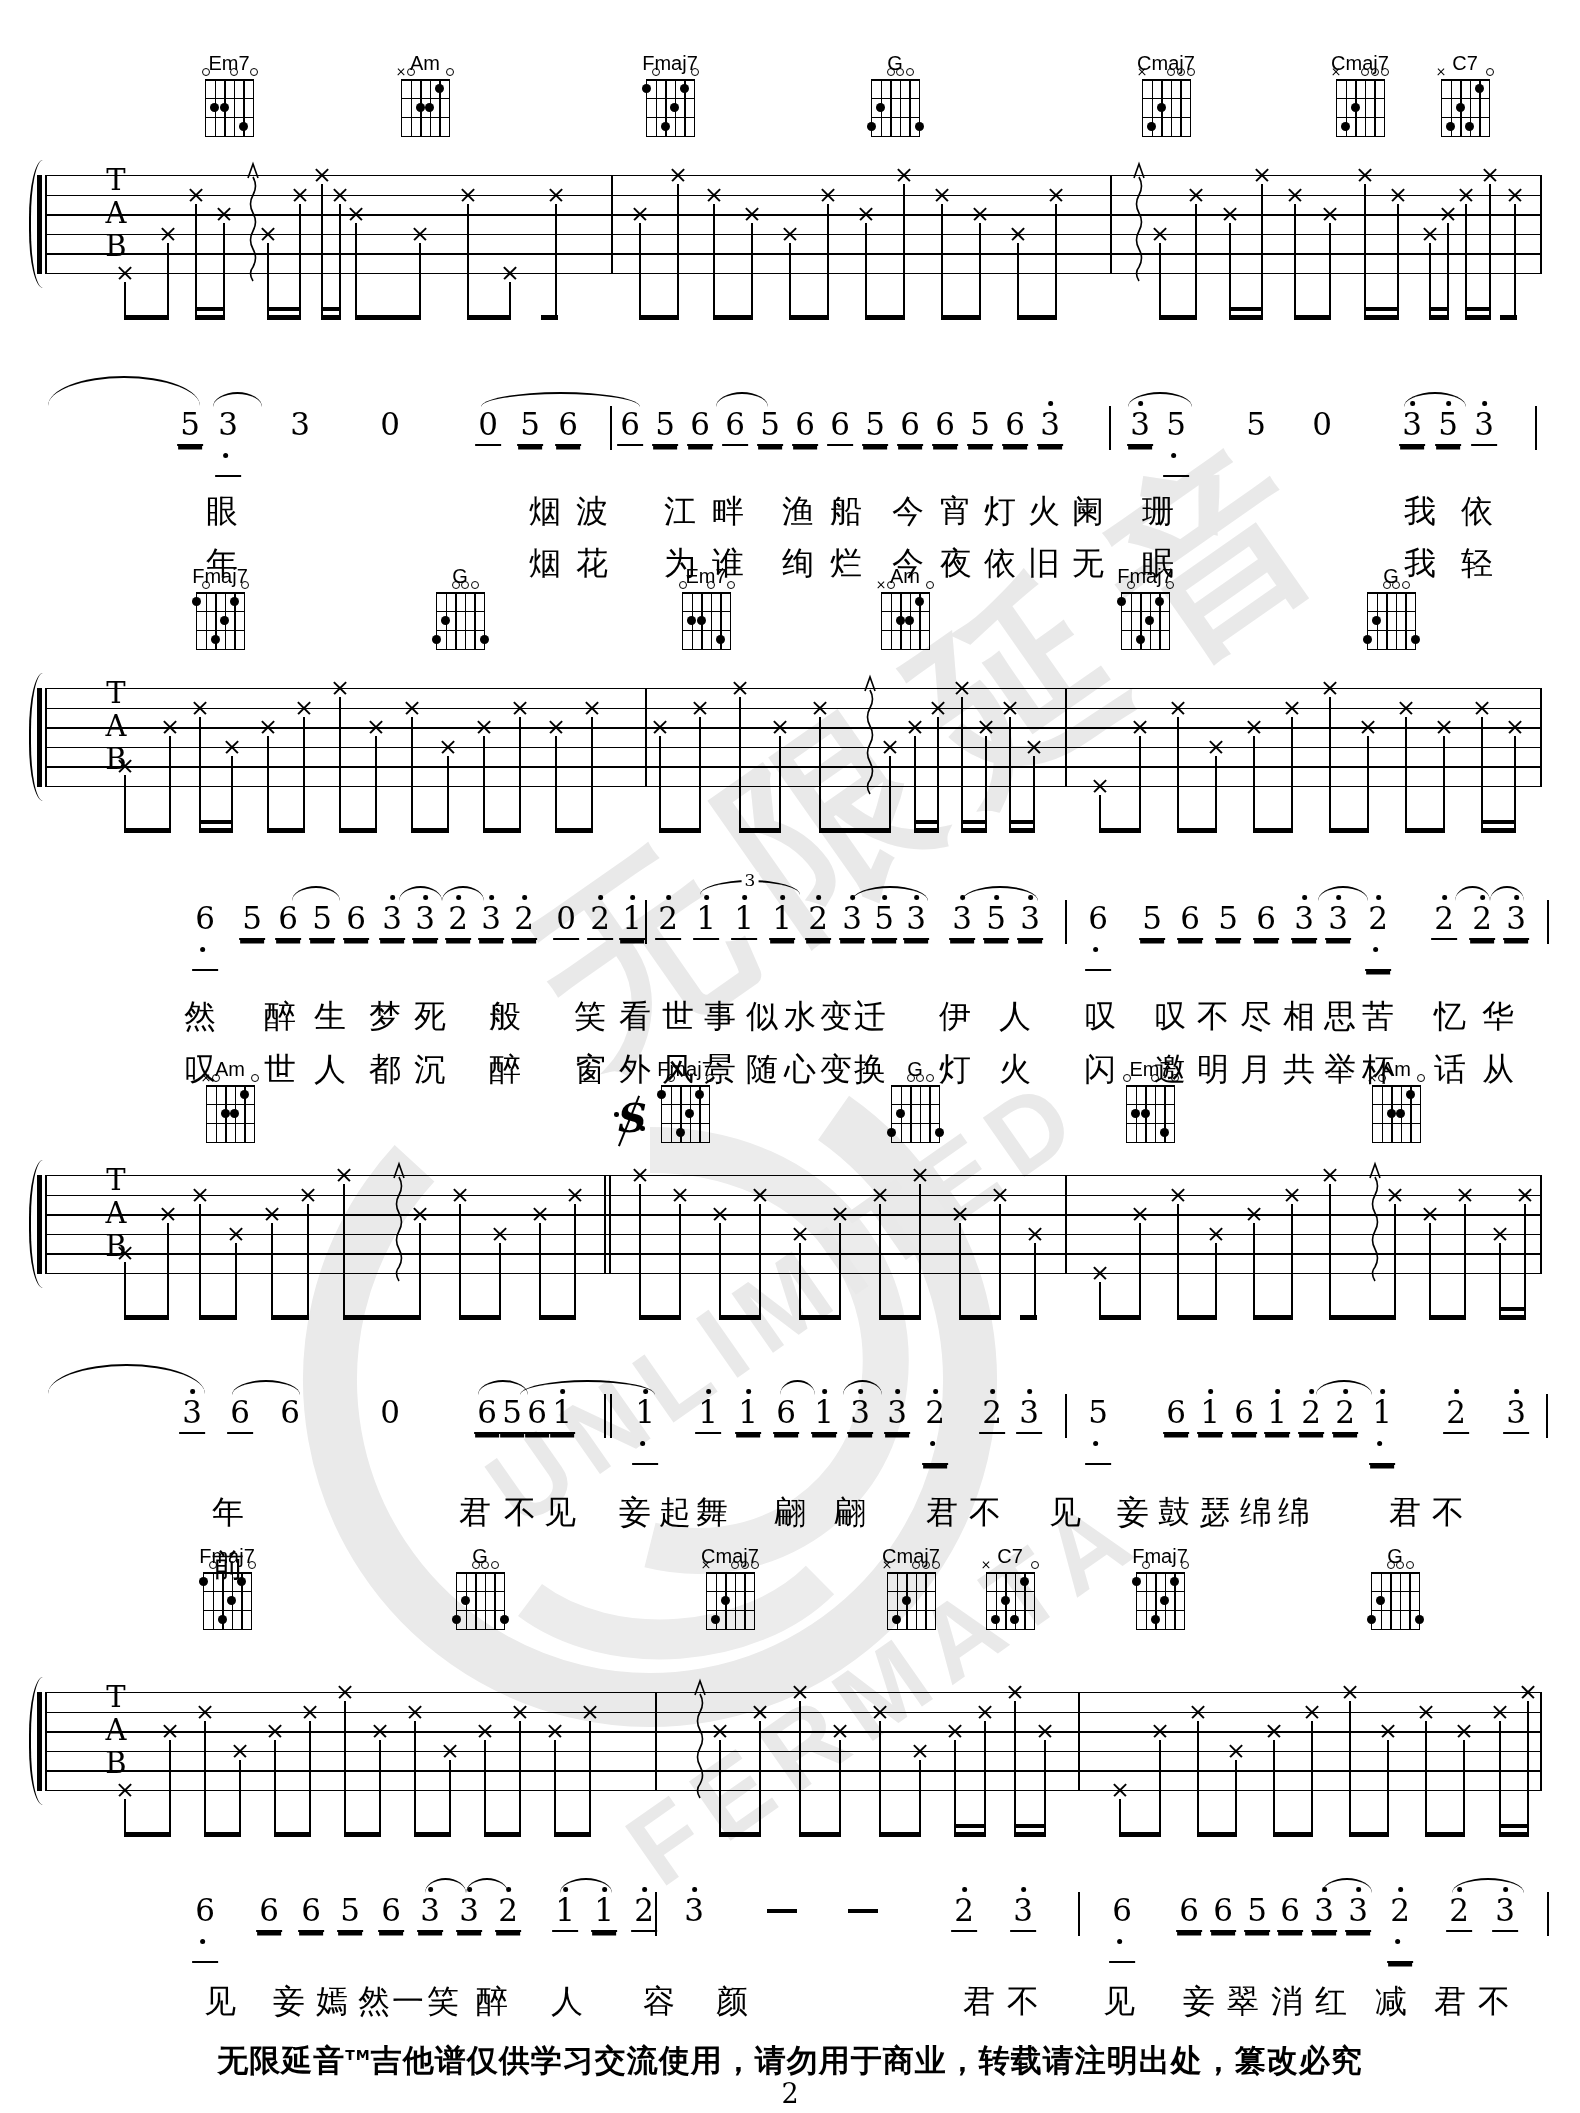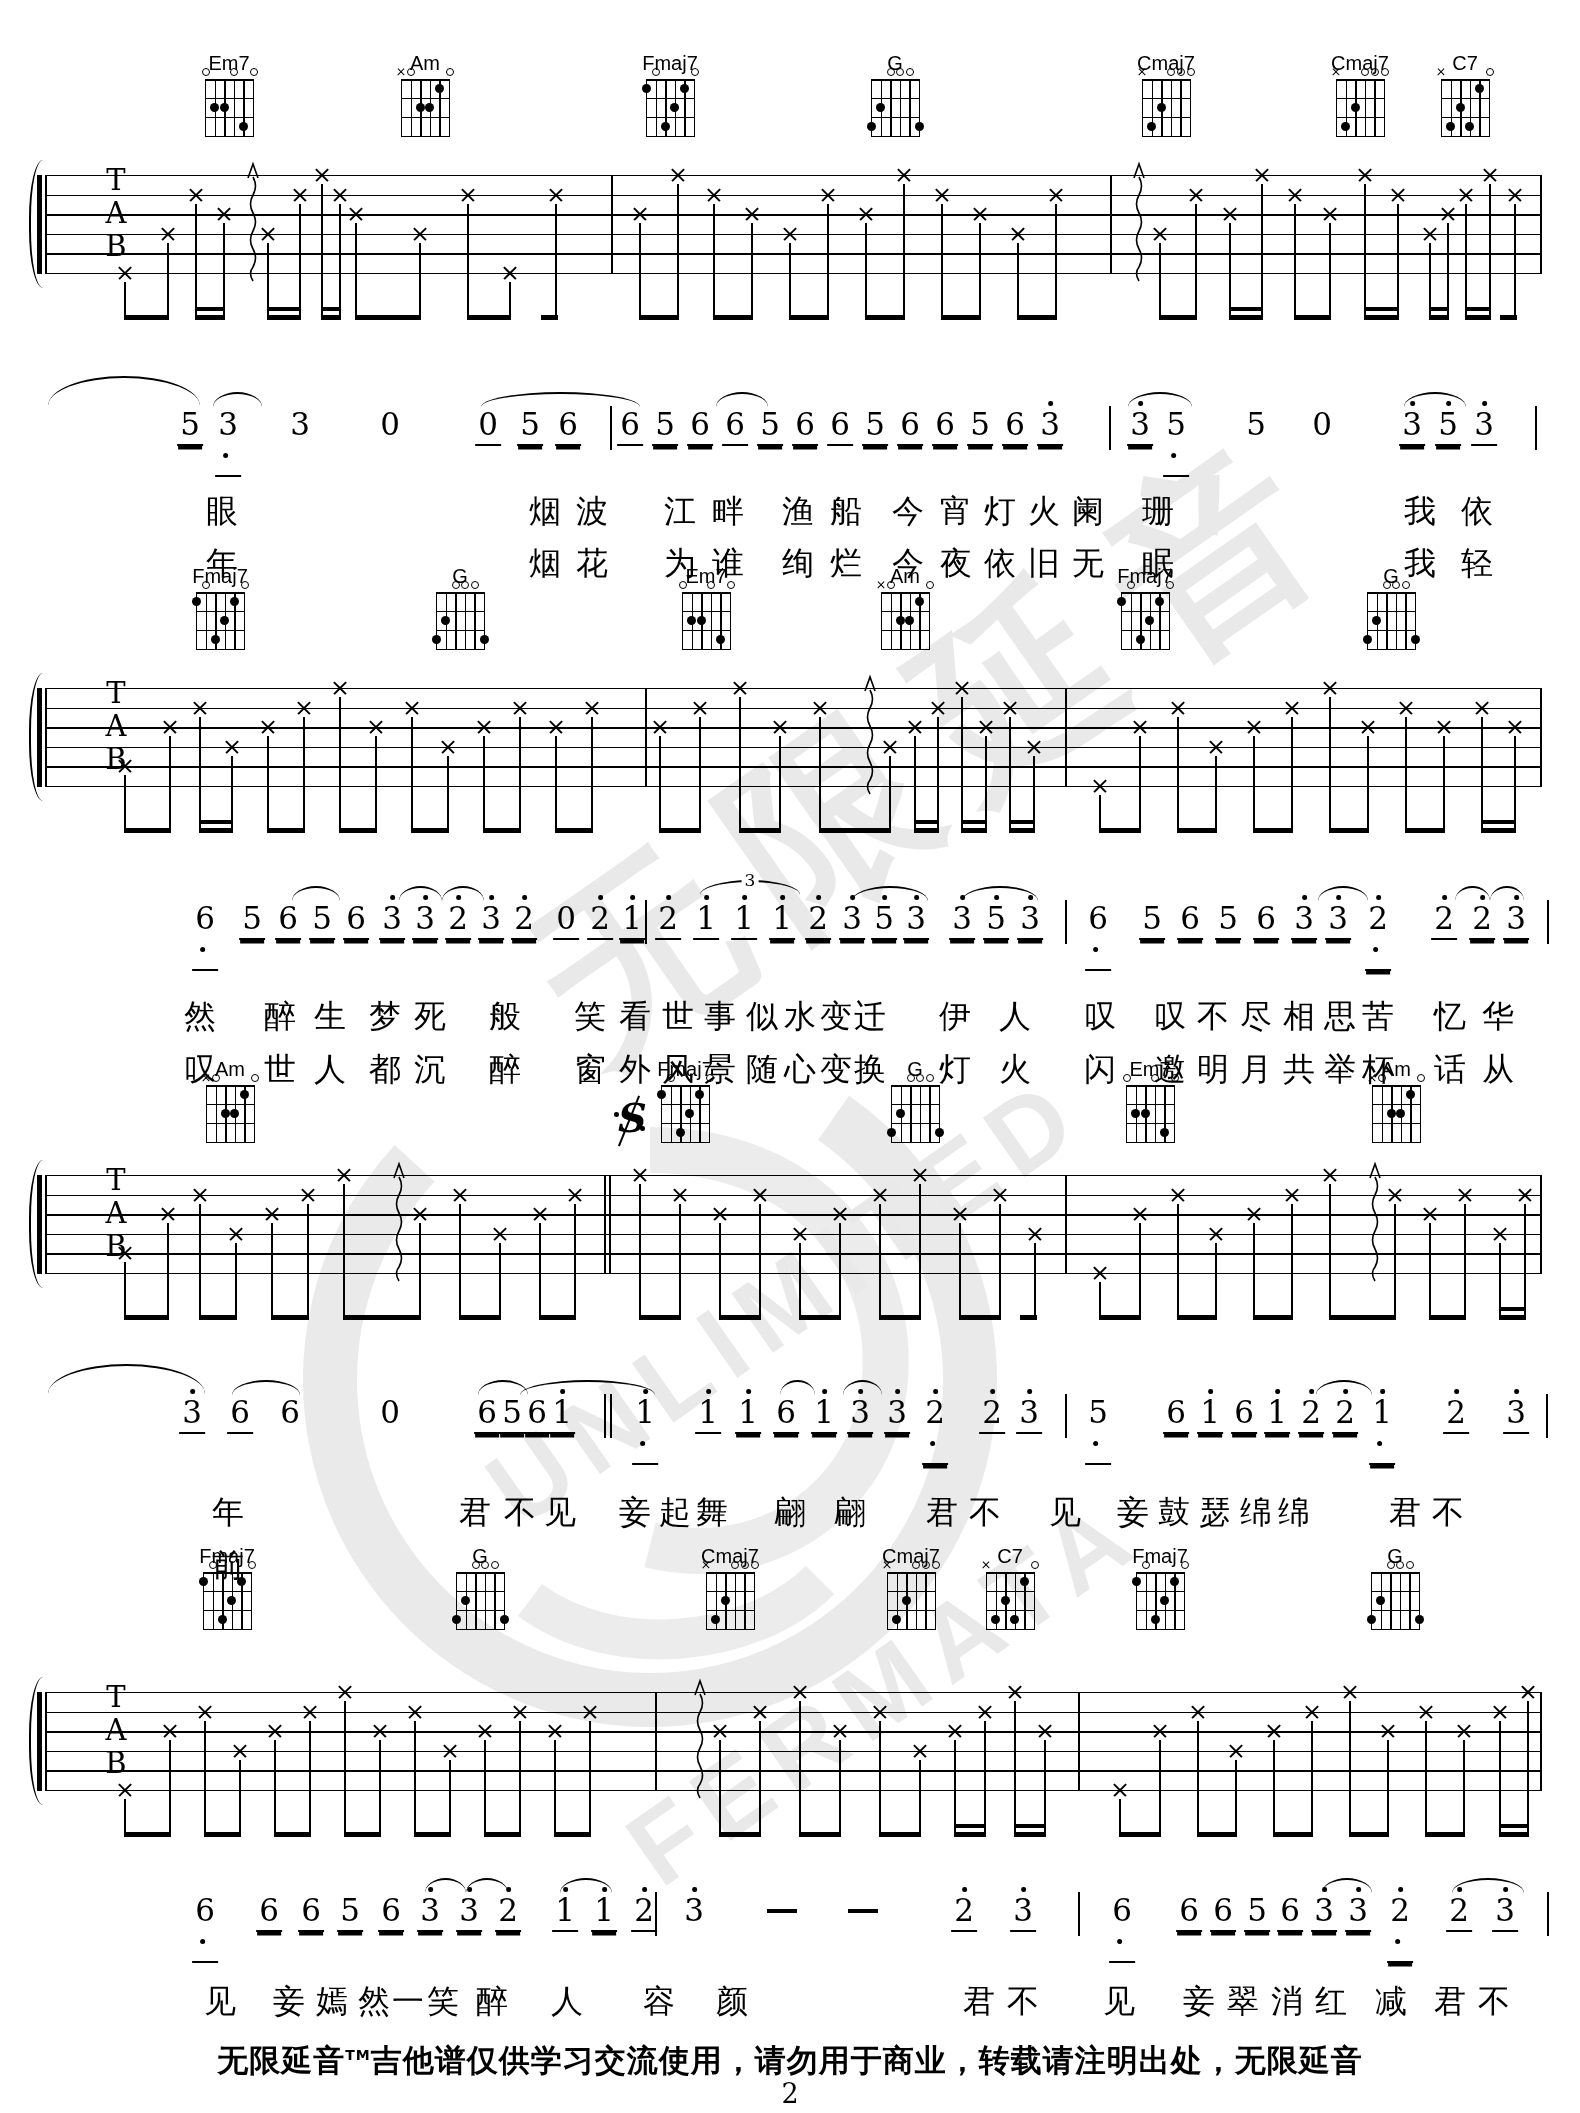--- a/index.html
+++ b/index.html
@@ -1365,15 +1365,15 @@
         <div class="lyr" style="left: 1199px; top: 1985px;">妾</div>
         <div class="lyr" style="left: 1243px; top: 1985px;">翠</div>
         <div class="lyr" style="left: 1287px; top: 1985px;">消</div>
         <div class="lyr" style="left: 1331px; top: 1985px;">红</div>
         <div class="lyr" style="left: 1391px; top: 1985px;">减</div>
         <div class="lyr" style="left: 1450px; top: 1985px;">君</div>
         <div class="lyr" style="left: 1494px; top: 1985px;">不</div>
       </div>
     </div>
 
-  <div class="footer"><span>无限延音</span><sup>TM</sup><span>吉他谱仅供学习交流使用，请勿用于商业，转载请注明出处，无限延音</span></div>
+  <div class="footer"><span>无限延音</span><sup>TM</sup><span>吉他谱仅供学习交流使用，请勿用于商业，转载请注明出处，篡改必究</span></div>
   <div class="pagenum">2</div>
 </div>
 
 </body></html>

